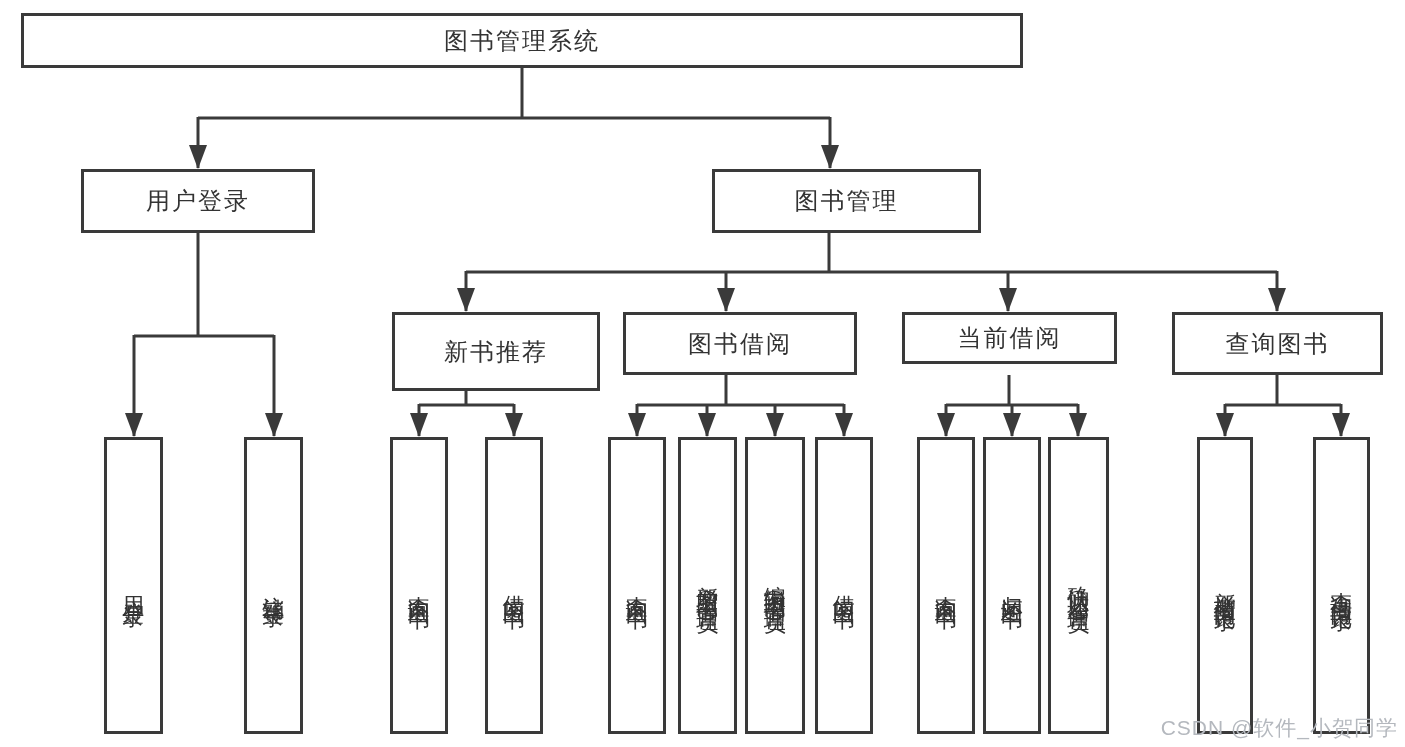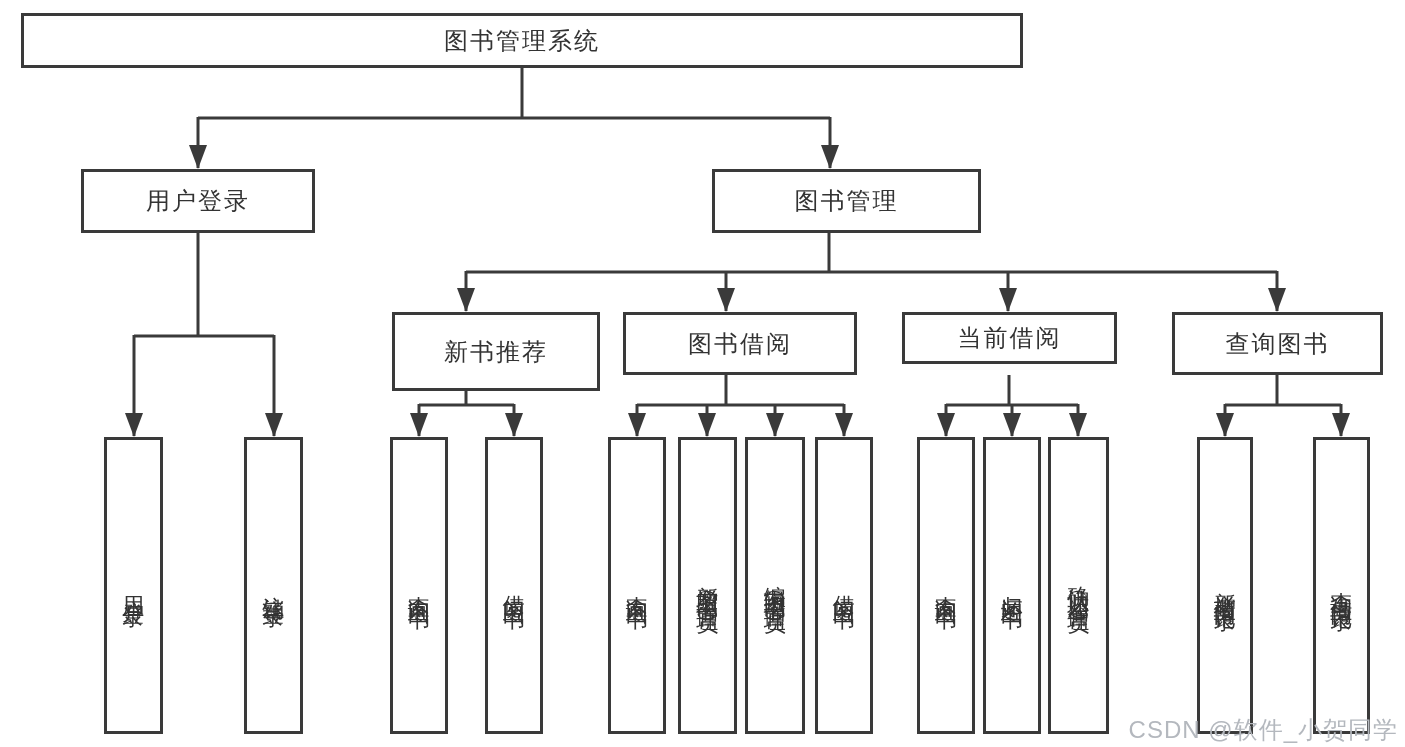--- a/index.html
+++ b/index.html
@@ -34,21 +34,21 @@
   .vtext{
     writing-mode:vertical-rl;
     text-orientation:mixed;
     font-size:22px;
     letter-spacing:4px;
     line-height:1.15;
   }
   .watermark{
     position:absolute;
     top:714px;right:7px;
-    font-size:24px;
+    font-size:21px;
     color:#b4b8be;
     letter-spacing:1px;
     white-space:nowrap;
   }
 </style>
 </head>
 <body>
 
 <div class="stage">
 

